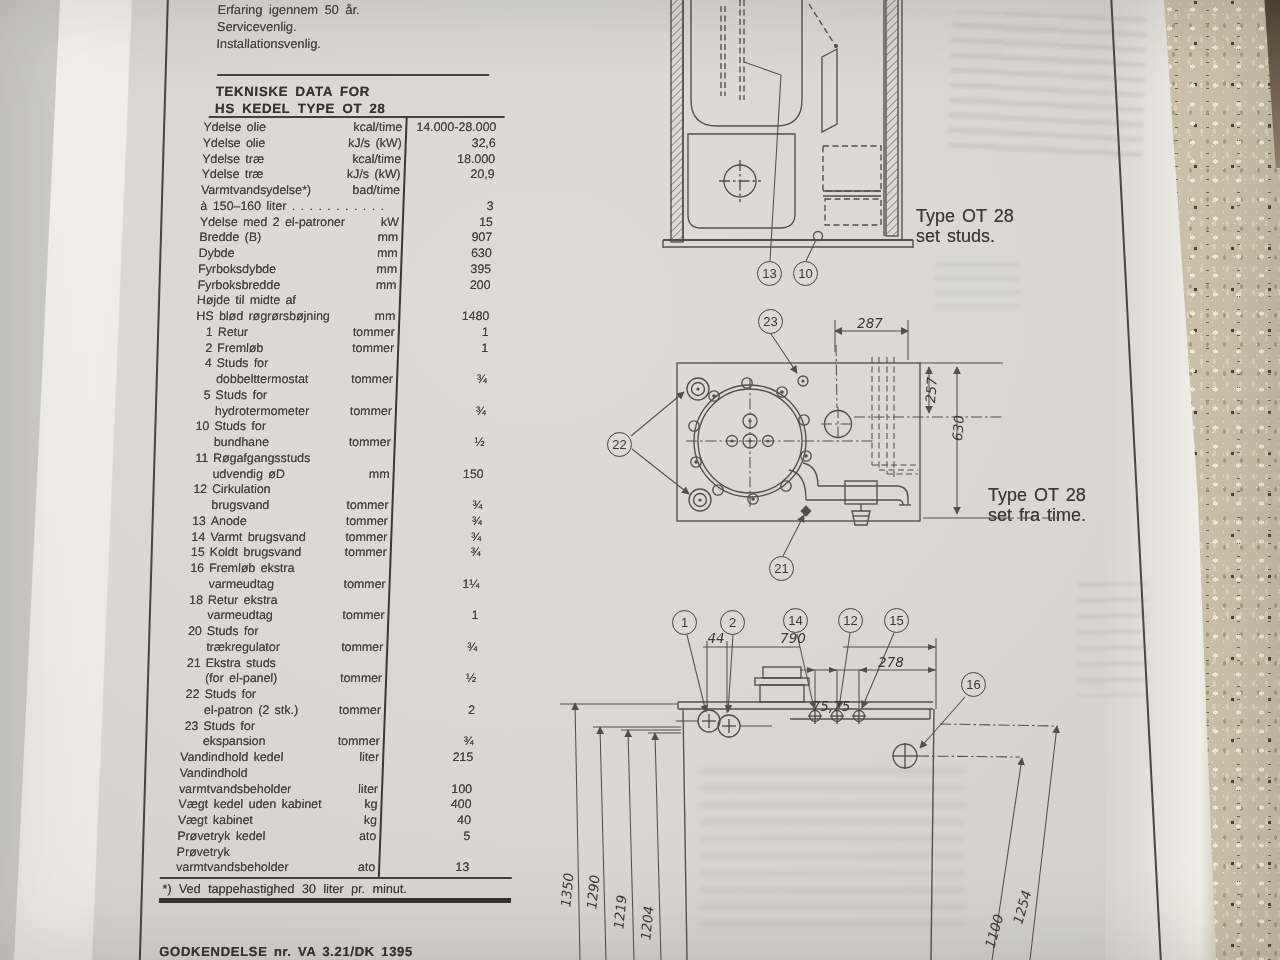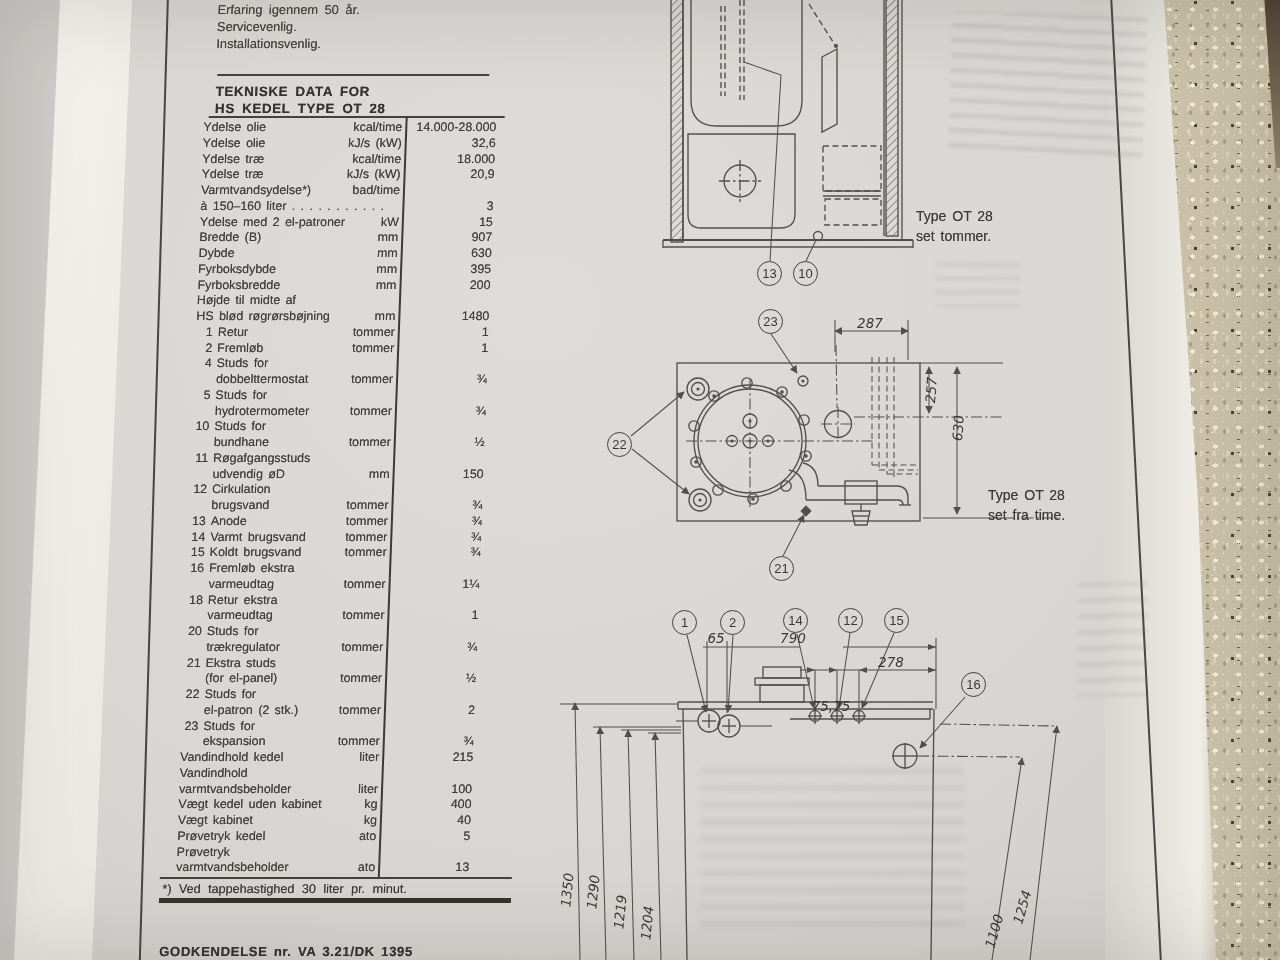--- a/index.html
+++ b/index.html
@@ -57,21 +57,21 @@
   .approval{left:-11px;top:944px;font-weight:bold;font-size:13.2px;letter-spacing:.6px;word-spacing:2px;color:#343230;}
   
   svg.draw{left:0;top:0;pointer-events:none;}
   .ln{stroke:#474440;fill:none;stroke-width:1.35;opacity:.92;}
   .thin{stroke-width:1.05;}
   .dsh{stroke-dasharray:6 3.5;}
   .dd{stroke-dasharray:11 3 2.5 3;}
   .co{position:absolute;width:25px;height:25px;border:1.6px solid #45423f;border-radius:50%;
     display:flex;align-items:center;justify-content:center;font-size:13px;color:#3a3834;
     box-sizing:border-box;}
-  .cap{position:absolute;font-size:14px;line-height:19.5px;word-spacing:2px;color:#3c3a36;
+  .cap{position:absolute;font-size:18px;line-height:19.5px;word-spacing:2px;color:#3c3a36;
     text-shadow:0 0 .5px rgba(64,62,58,.7);}
   .dim{position:absolute;font-size:13.5px;color:#3a3834;white-space:nowrap;text-align:center;
     font-family:"DejaVu Sans",sans-serif;font-style:italic;}
 </style>
 </head>
 <body>
 
 <div class="photo">
 
   <div class="abs farleft"></div>
@@ -573,21 +573,21 @@
       <line class="thin" x1="621" y1="730" x2="681" y2="730"></line>
       <line class="thin" x1="648" y1="733" x2="681" y2="733"></line>
       <line class="thin" x1="1022" y1="758" x2="992" y2="960" marker-start="url(#ar)"></line>
       <line class="thin" x1="1057" y1="726" x2="1030" y2="960" marker-start="url(#ar)"></line>
       <line class="dd thin" x1="940" y1="724" x2="1057" y2="726"></line>
     </g>
   </svg>
 
   <div class="cap" style="left:916px;top:207px;">
     <div>Type OT 28</div>
-    <div>set tommer.</div>
+    <div>set studs.</div>
   </div>
   <div class="cap" style="left:988px;top:486px;">
     <div>Type OT 28</div>
     <div>set fra time.</div>
   </div>
 
   <div class="co" style="left:757px;top:261px;">13</div>
   <div class="co" style="left:793px;top:261px;">10</div>
   <div class="co" style="left:758px;top:309px;">23</div>
   <div class="co" style="left:607px;top:432px;">22</div>
@@ -595,21 +595,21 @@
   <div class="co" style="left:672px;top:610px;">1</div>
   <div class="co" style="left:720px;top:610px;">2</div>
   <div class="co" style="left:783px;top:608px;">14</div>
   <div class="co" style="left:838px;top:608px;">12</div>
   <div class="co" style="left:884px;top:608px;">15</div>
   <div class="co" style="left:961px;top:672px;">16</div>
 
   <div class="dim" style="left:845px;top:315px;width:50px;text-align:center;">287</div>
   <div class="dim" style="left:914px;top:382px;width:34px;transform:rotate(-86deg);">257</div>
   <div class="dim" style="left:941px;top:420px;width:34px;transform:rotate(-86deg);">630</div>
-  <div class="dim" style="left:702px;top:630px;width:28px;">65</div>
+  <div class="dim" style="left:702px;top:630px;width:28px;">44</div>
   <div class="dim" style="left:772px;top:630px;width:42px;">790</div>
   <div class="dim" style="left:808px;top:654px;width:46px;margin-top:44px;">75,75</div>
   <div class="dim" style="left:869px;top:654px;width:44px;">278</div>
   <div class="dim" style="left:547px;top:882px;width:40px;transform:rotate(-84deg);">1350</div>
   <div class="dim" style="left:573px;top:884px;width:40px;transform:rotate(-84deg);">1290</div>
   <div class="dim" style="left:600px;top:904px;width:40px;transform:rotate(-84deg);">1219</div>
   <div class="dim" style="left:627px;top:915px;width:40px;transform:rotate(-84deg);">1204</div>
   <div class="dim" style="left:974px;top:923px;width:40px;transform:rotate(-74deg);">1100</div>
   <div class="dim" style="left:1002px;top:899px;width:40px;transform:rotate(-74deg);">1254</div>
 

